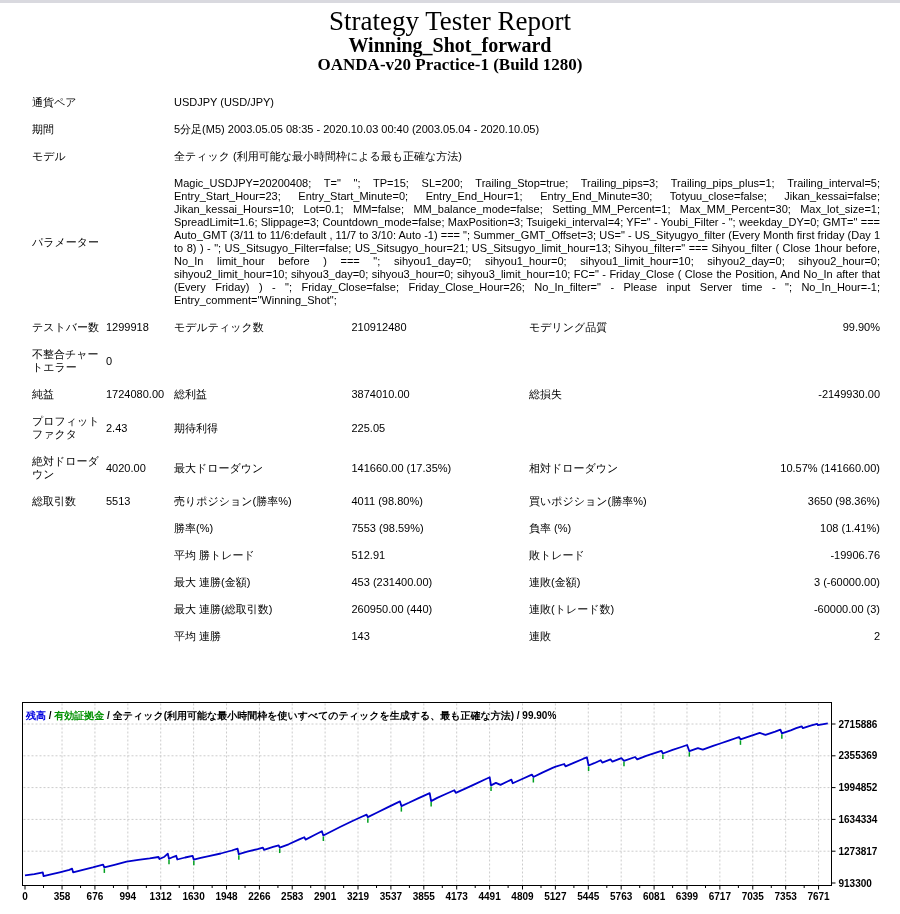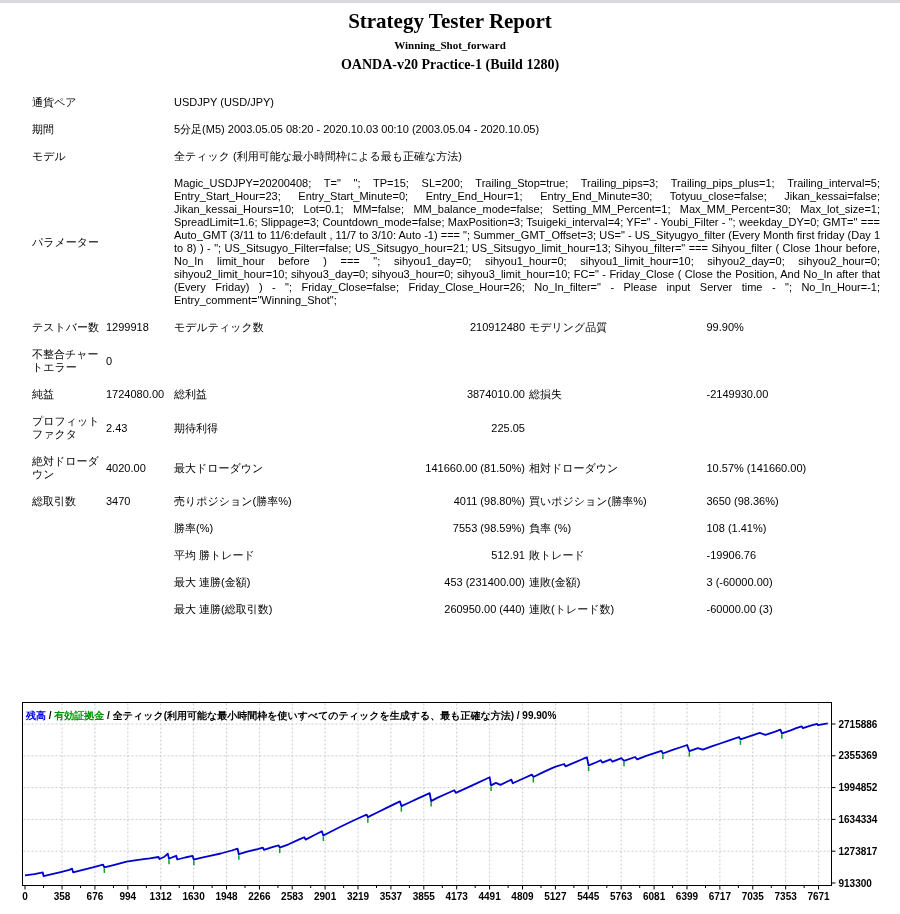--- a/index.html
+++ b/index.html
@@ -1,30 +1,30 @@
 <!DOCTYPE html>
 <html><head>
 <meta charset="utf-8">
 <style>
   html,body{margin:0;padding:0;background:#ffffff;}
   body{width:900px;height:914px;position:relative;overflow:hidden;
        font-family:"Liberation Sans","DejaVu Sans",sans-serif;color:#000;}
   .topstrip{position:absolute;top:0;left:0;width:900px;height:3px;background:#d9d9df;}
   .titleblock{padding-top:8px;text-align:center;font-family:"Liberation Serif","DejaVu Serif",serif;}
-  .title{font-size:21px;font-weight:bold;line-height:26px;}
-  .subtitle{font-size:11px;font-weight:bold;line-height:22px;}
-  .server{font-size:14px;font-weight:bold;line-height:17px;}
+  .title{font-size:27px;font-weight:normal;line-height:26px;}
+  .subtitle{font-size:20px;font-weight:bold;line-height:22px;}
+  .server{font-size:17px;font-weight:bold;line-height:17px;}
   table.report{border-collapse:collapse;table-layout:fixed;margin:16px 0 4px 30px;width:852px;font-size:11px;}
   table.report td{padding:7px 2px;vertical-align:middle;line-height:13px;word-wrap:break-word;}
   td.c1{width:70px;}
   td.c2{width:64px;text-align:left;}
   td.c3{width:184px;}
-  td.c4{width:170px;text-align:right;}
+  td.c4{width:170px;text-align:left;}
   td.c5{width:186px;}
-  td.c6{width:174px;text-align:left;}
+  td.c6{width:174px;text-align:right;}
   td.paramcell{line-height:14.6px;text-align:justify;}
   .chartwrap{position:absolute;top:702px;left:0;width:900px;height:212px;}
   .legend{position:absolute;top:7px;left:26px;font-size:10px;font-weight:bold;white-space:nowrap;}
   .legend .bal{color:#0000e0;margin-top:15px;}
   .legend .eq{color:#009000;}
   .legend .sep,.legend .model{color:#000000;}
   svg text{font-family:"Liberation Sans","DejaVu Sans",sans-serif;font-size:10px;font-weight:bold;fill:#000;}
 </style>
 </head>
 <body>
@@ -40,21 +40,21 @@
 <table class="report">
   <tbody>
       <tr>
     <td class="c1">通貨ペア</td>
     <td class="c2"></td>
     <td colspan="4">USDJPY (USD/JPY)</td>
   </tr>
   <tr>
     <td class="c1">期間</td>
     <td class="c2"></td>
-    <td colspan="4">5分足(M5) 2003.05.05 08:20 - 2020.10.03 00:10 (2003.05.04 - 2020.10.05)</td>
+    <td colspan="4">5分足(M5) 2003.05.05 08:35 - 2020.10.03 00:40 (2003.05.04 - 2020.10.05)</td>
   </tr>
   <tr>
     <td class="c1">モデル</td>
     <td class="c2"></td>
     <td colspan="4">全ティック (利用可能な最小時間枠による最も正確な方法)</td>
   </tr>
   <tr>
     <td class="c1">パラメーター</td>
     <td class="c2"></td>
     <td colspan="4" class="paramcell">Magic_USDJPY=20200408; T=" "; TP=15; SL=200; Trailing_Stop=true; Trailing_pips=3; Trailing_pips_plus=1; Trailing_interval=5; Entry_Start_Hour=23; Entry_Start_Minute=0; Entry_End_Hour=1; Entry_End_Minute=30; Totyuu_close=false; Jikan_kessai=false; Jikan_kessai_Hours=10; Lot=0.1; MM=false; MM_balance_mode=false; Setting_MM_Percent=1; Max_MM_Percent=30; Max_lot_size=1; SpreadLimit=1.6; Slippage=3; Countdown_mode=false; MaxPosition=3; Tsuigeki_interval=4; YF=" - Youbi_Filter - "; weekday_DY=0; GMT=" === Auto_GMT (3/11 to 11/6:default , 11/7 to 3/10: Auto -1) === "; Summer_GMT_Offset=3; US=" - US_Sityugyo_filter (Every Month first friday (Day 1 to 8) ) - "; US_Sitsugyo_Filter=false; US_Sitsugyo_hour=21; US_Sitsugyo_limit_hour=13; Sihyou_filter=" === Sihyou_filter ( Close 1hour before, No_In limit_hour before ) === "; sihyou1_day=0; sihyou1_hour=0; sihyou1_limit_hour=10; sihyou2_day=0; sihyou2_hour=0; sihyou2_limit_hour=10; sihyou3_day=0; sihyou3_hour=0; sihyou3_limit_hour=10; FC=" - Friday_Close ( Close the Position, And No_In after that (Every Friday) ) - "; Friday_Close=false; Friday_Close_Hour=26; No_In_filter=" - Please input Server time - "; No_In_Hour=-1; Entry_comment="Winning_Shot";</td>
@@ -89,27 +89,27 @@
     <td class="c2">2.43</td>
     <td class="c3">期待利得</td>
     <td class="c4">225.05</td>
     <td class="c5"></td>
     <td class="c6"></td>
   </tr>
   <tr>
     <td class="c1">絶対ドローダウン</td>
     <td class="c2">4020.00</td>
     <td class="c3">最大ドローダウン</td>
-    <td class="c4">141660.00 (81.50%)</td>
+    <td class="c4">141660.00 (17.35%)</td>
     <td class="c5">相対ドローダウン</td>
     <td class="c6">10.57% (141660.00)</td>
   </tr>
   <tr>
     <td class="c1">総取引数</td>
-    <td class="c2">3470</td>
+    <td class="c2">5513</td>
     <td class="c3">売りポジション(勝率%)</td>
     <td class="c4">4011 (98.80%)</td>
     <td class="c5">買いポジション(勝率%)</td>
     <td class="c6">3650 (98.36%)</td>
   </tr>
   <tr>
     <td class="c1"></td>
     <td class="c2"></td>
     <td class="c3">勝率(%)</td>
     <td class="c4">7553 (98.59%)</td>
@@ -132,20 +132,28 @@
     <td class="c5">連敗(金額)</td>
     <td class="c6">3 (-60000.00)</td>
   </tr>
   <tr>
     <td class="c1"></td>
     <td class="c2"></td>
     <td class="c3">最大 連勝(総取引数)</td>
     <td class="c4">260950.00 (440)</td>
     <td class="c5">連敗(トレード数)</td>
     <td class="c6">-60000.00 (3)</td>
+  </tr>
+  <tr>
+    <td class="c1"></td>
+    <td class="c2"></td>
+    <td class="c3">平均 連勝</td>
+    <td class="c4">143</td>
+    <td class="c5">連敗</td>
+    <td class="c6">2</td>
   </tr>
 </tbody>
   </table>
 
 <div class="chartwrap">
   <svg id="chart" width="900" height="212">
       <rect x="22.5" y="0.5" width="809" height="183" fill="#ffffff" stroke="#000000" stroke-width="1"></rect>
       <line x1="62.0351" y1="1.5" x2="62.0351" y2="182.5" stroke="#cccccc" stroke-width="1" stroke-dasharray="2,2"></line>
       <line x1="94.9322" y1="1.5" x2="94.9322" y2="182.5" stroke="#cccccc" stroke-width="1" stroke-dasharray="2,2"></line>
       <line x1="127.8293" y1="1.5" x2="127.8293" y2="182.5" stroke="#cccccc" stroke-width="1" stroke-dasharray="2,2"></line>

